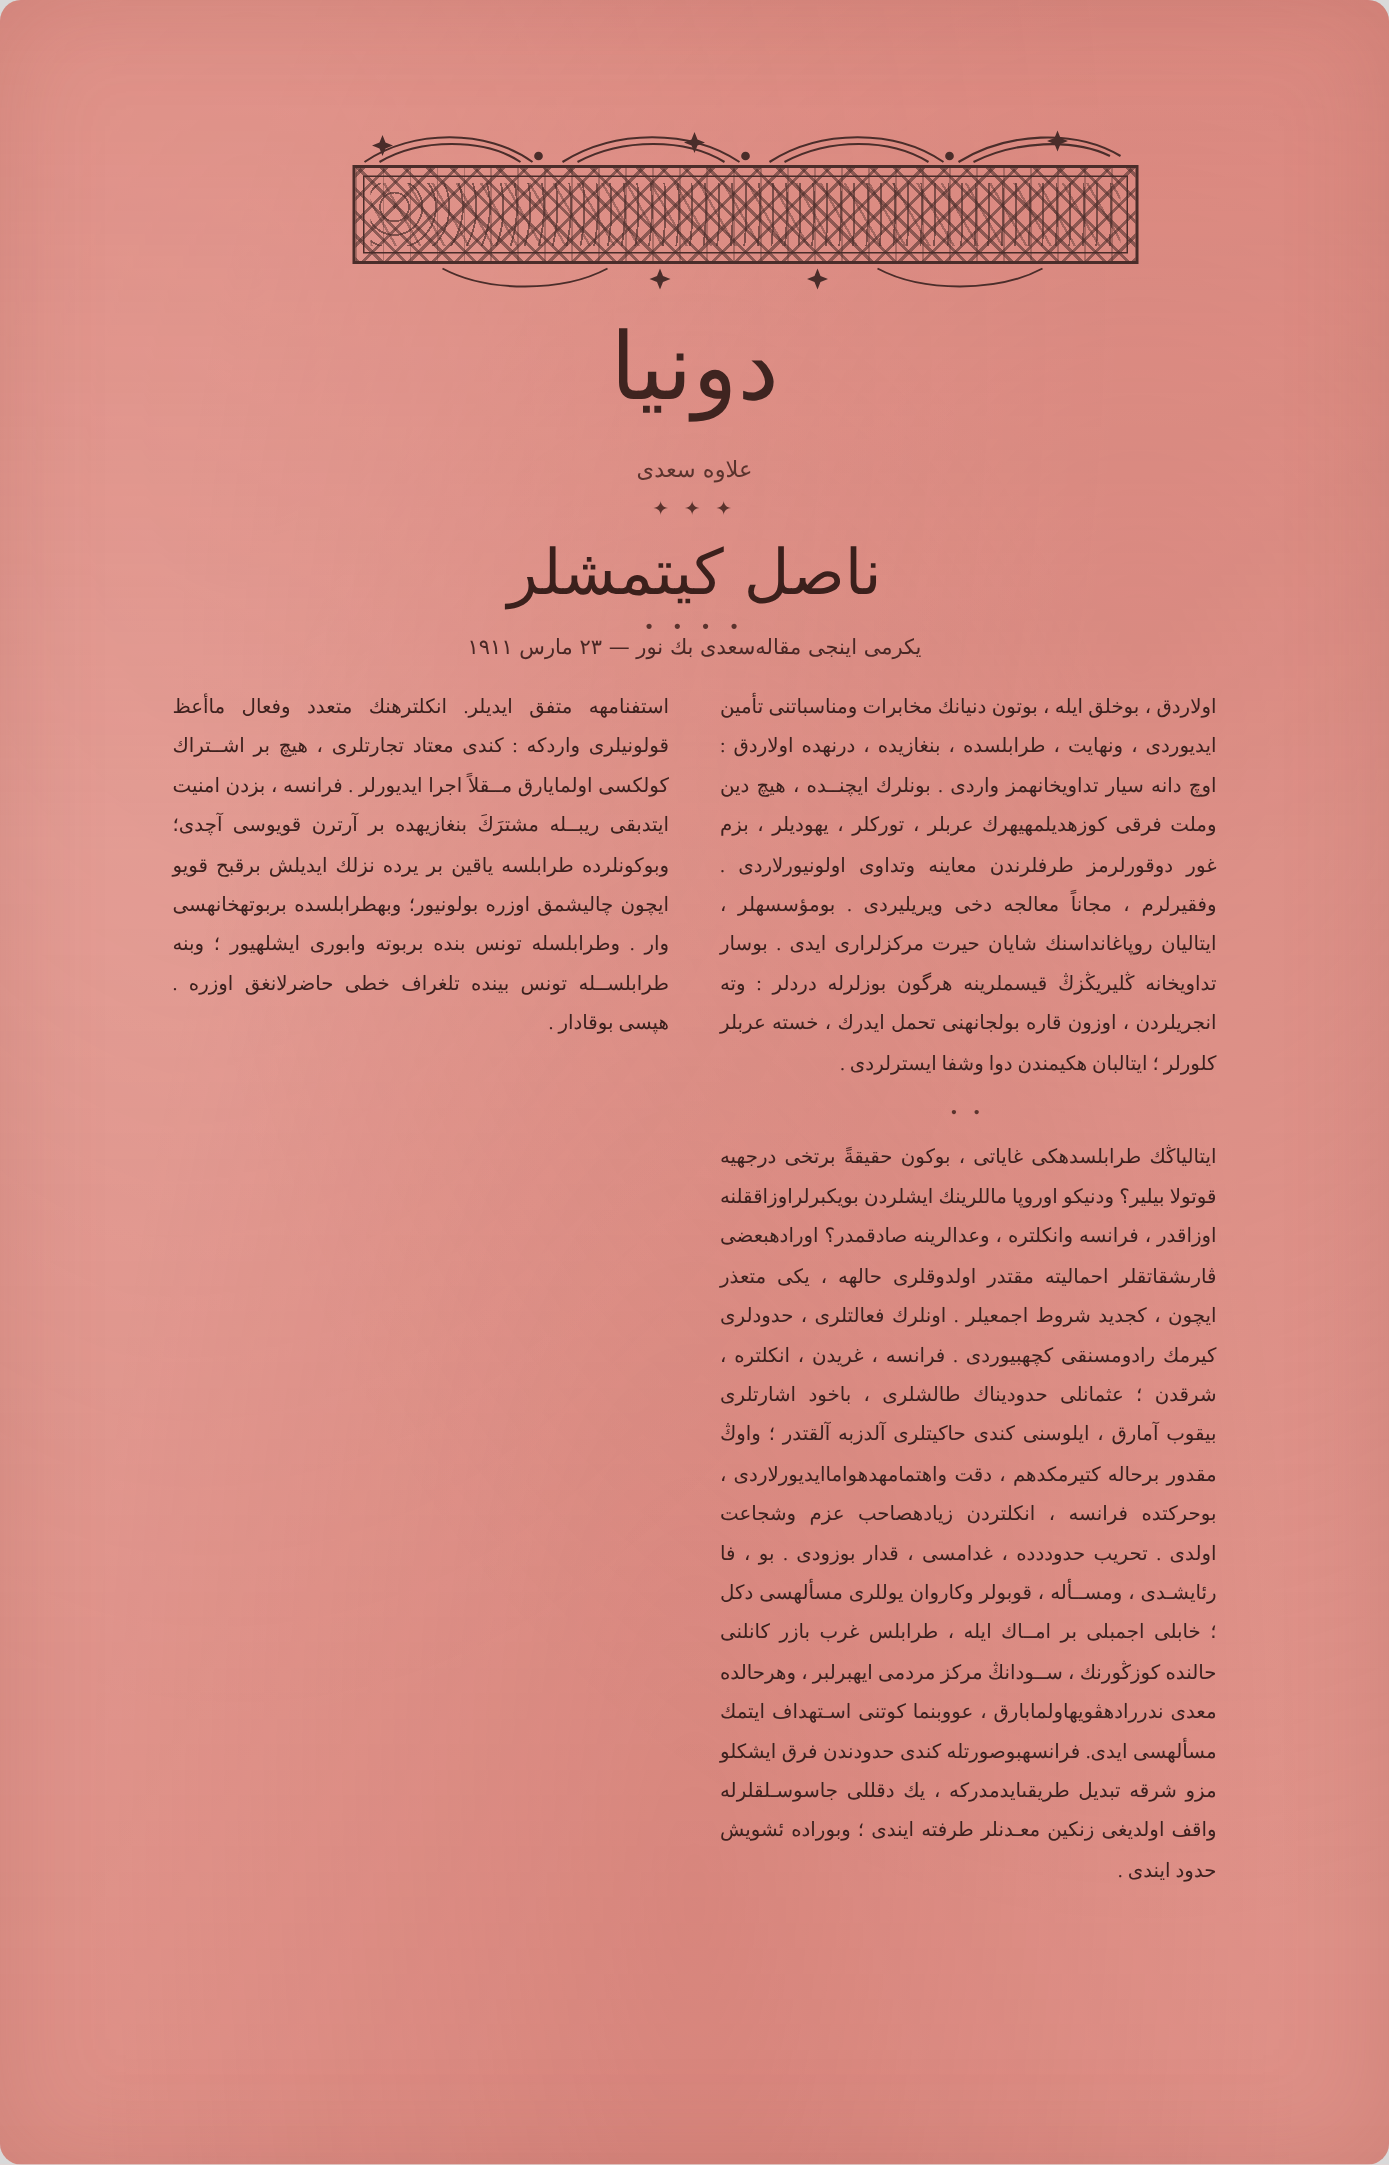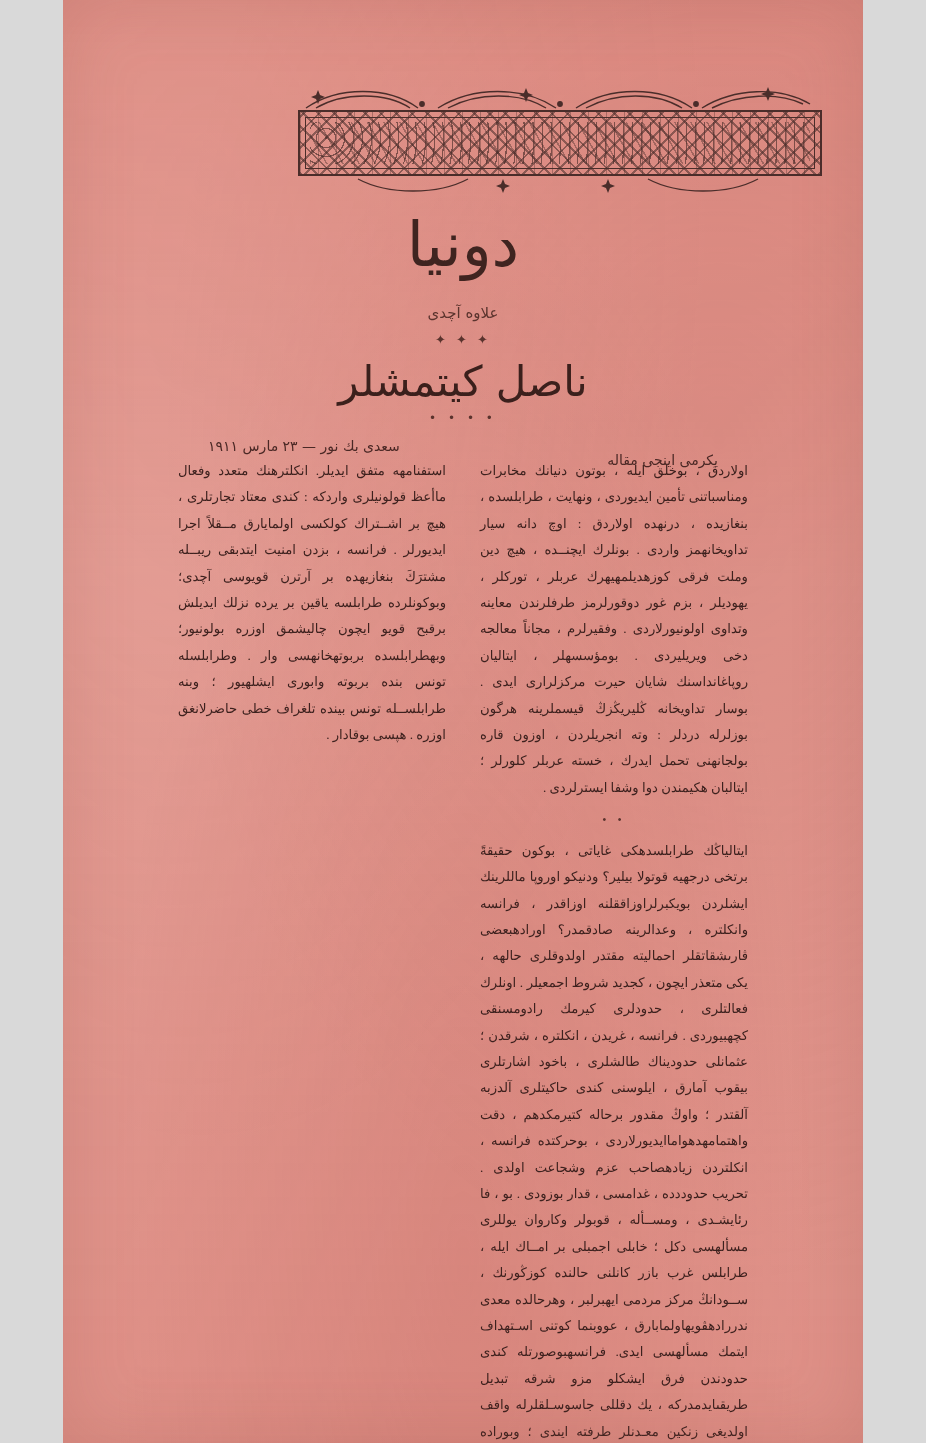--- a/index.html
+++ b/index.html
@@ -5,25 +5,26 @@
   html, body {
     margin: 0;
     padding: 0;
     background: #d9d9d9;
   }
   body {
     font-family: "DejaVu Sans", sans-serif;
   }
   .page {
     position: relative;
-    width: 800px;
+    width: 926px;
     height: 1443px;
     margin: 0 auto;
     background: #e8a8a0;
     overflow: hidden;
+    border-radius: 14px;
   }
   
   .page::before {
     content: "";
     position: absolute;
     inset: 0;
     background:
       radial-gradient(ellipse at 18% 12%, rgba(255,255,255,0.13), rgba(255,255,255,0) 55%),
       radial-gradient(ellipse at 82% 30%, rgba(210,140,132,0.28), rgba(210,140,132,0) 60%),
       radial-gradient(ellipse at 50% 88%, rgba(214,146,138,0.30), rgba(214,146,138,0) 62%),
@@ -144,28 +145,28 @@
   }
 
   
   .byline {
     position: absolute;
     top: 398px;
     left: 105px;
     right: 105px;
     display: flex;
     flex-direction: row-reverse;
-    justify-content: space-between;
+    justify-content: center;
     align-items: center;
     direction: rtl;
     font-size: 14px;
     color: #4a2825;
   }
   .byline .right { letter-spacing: .5px; }
-  .byline .left  { letter-spacing: .5px; margin-top: 28px; }
+  .byline .left  { letter-spacing: .5px; }
 
   
   .columns {
     position: absolute;
     top: 432px;
     left: 75px;
     right: 75px;
     bottom: 60px;
     display: flex;
     flex-direction: row;
@@ -246,21 +247,21 @@
           </g>
           <g fill="#4a2d2a">
             <path d="M205 2 l2 5 5 2 -5 2 -2 5 -2 -5 -5 -2 5 -2z"></path>
             <path d="M310 2 l2 5 5 2 -5 2 -2 5 -2 -5 -5 -2 5 -2z"></path>
           </g>
         </svg>
       </div>
     </div>
 
     <div class="masthead-title">دونيا</div>
-    <div class="masthead-sub">علاوه آچدى</div>
+    <div class="masthead-sub">علاوه سعدى</div>
     <div class="rule-dots">✦ ✦ ✦</div>
     <div class="headline">ناصل كيتمشلر</div>
     <div class="headline-dots">• • • •</div>
 
     <div class="byline">
       <span class="right">سعدى بك نور — ٢٣ مارس ١٩١١</span>
       <span class="left">يكرمى اينجى مقاله</span>
     </div>
 
     <div class="ghost" aria-hidden="true"></div>

